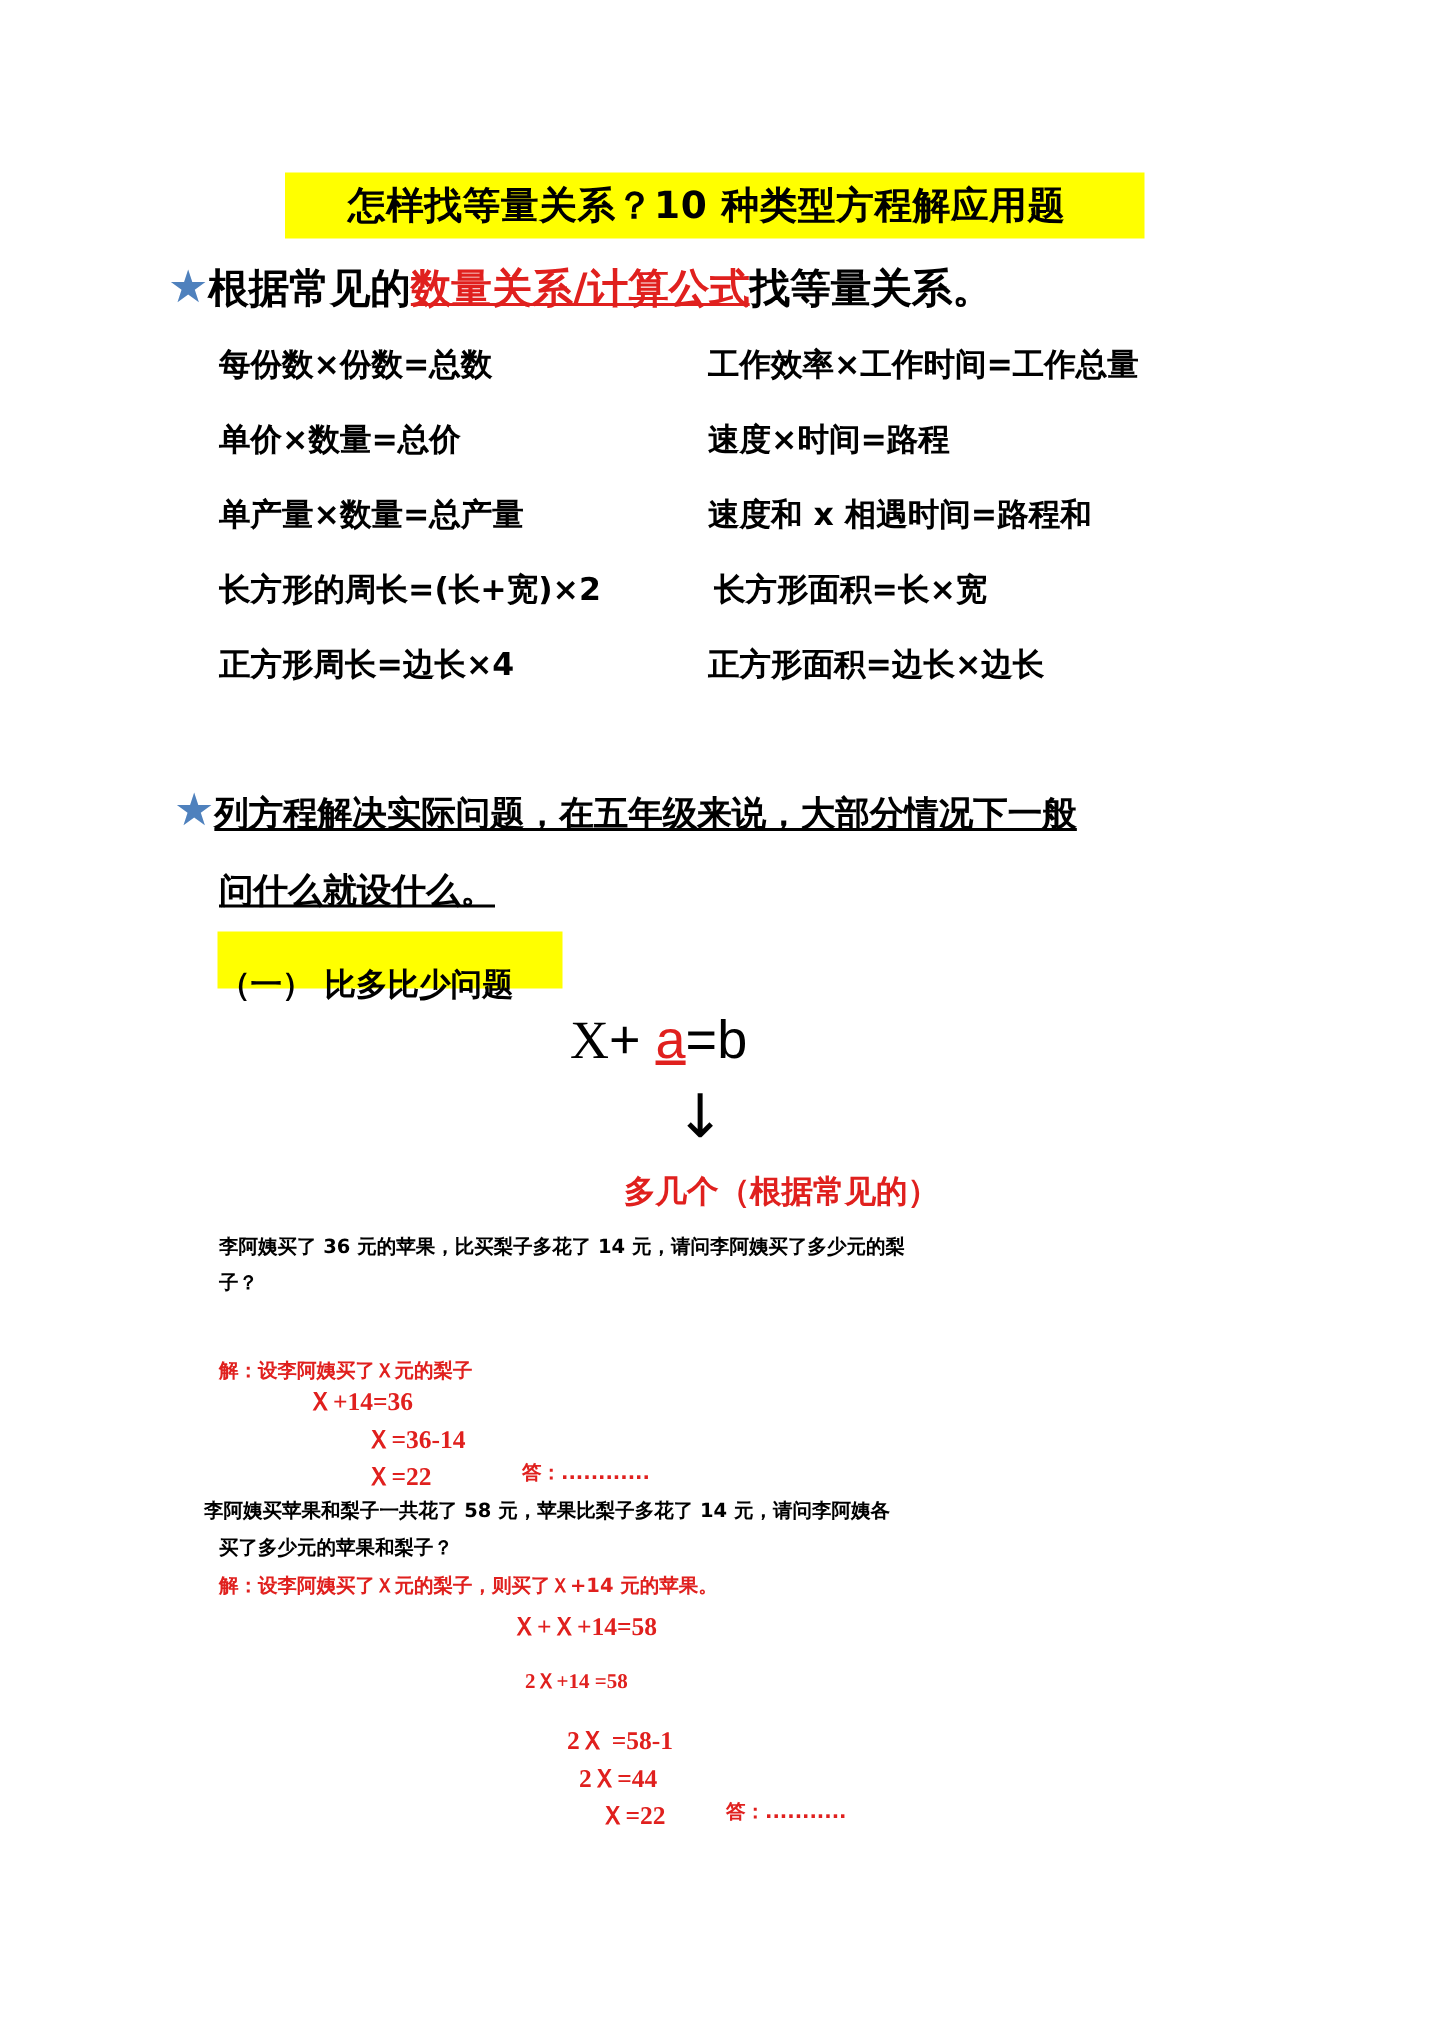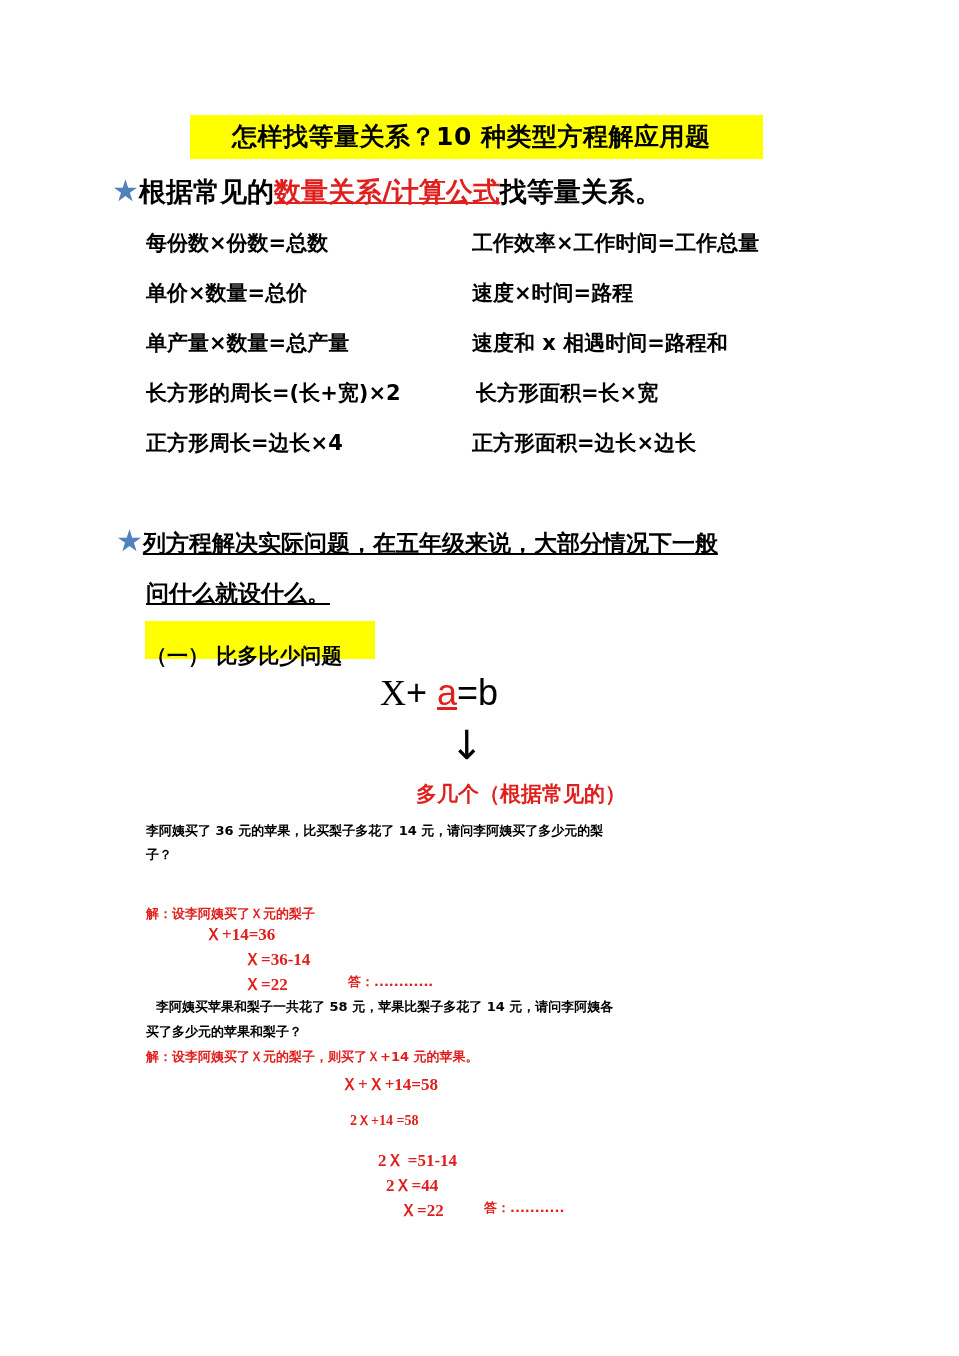--- a/index.html
+++ b/index.html
@@ -62,21 +62,21 @@
 <div class="abs note">多几个（根据常见的）</div>
 
 <div class="abs p" style="left:146px;top:822px;">李阿姨买了 36 元的苹果，比买梨子多花了 14 元，请问李阿姨买了多少元的梨</div>
 <div class="abs p" style="left:146px;top:846px;">子？</div>
 <div class="abs p r" style="left:146px;top:872px;margin-top:33px;">解：设李阿姨买了Ｘ元的梨子</div>
 <div class="abs eq" style="left:205px;top:923px;">Ｘ+14=36</div>
 <div class="abs eq" style="left:244px;top:948px;">Ｘ=36-14</div>
 <div class="abs eq" style="left:244px;top:973px;">Ｘ=22</div>
 <div class="abs p r" style="left:348px;top:973px;">答：............</div>
 
-<div class="abs p" style="left:156px;top:998px;">李阿姨买苹果和梨子一共花了 58 元，苹果比梨子多花了 14 元，请问李阿姨各</div>
+<div class="abs p" style="left:136px;top:998px;">李阿姨买苹果和梨子一共花了 58 元，苹果比梨子多花了 14 元，请问李阿姨各</div>
 <div class="abs p" style="left:146px;top:1023px;">买了多少元的苹果和梨子？</div>
 <div class="abs p r" style="left:146px;top:1048px;">解：设李阿姨买了Ｘ元的梨子，则买了Ｘ+14  元的苹果。</div>
 <div class="abs eq" style="left:341px;top:1073px;">Ｘ+Ｘ+14=58</div>
 <div class="abs eq" style="left:350px;top:1112px;font-size:14px;">2Ｘ+14  =58</div>
-<div class="abs eq" style="left:378px;top:1149px;">2Ｘ  =51-14</div>
+<div class="abs eq" style="left:378px;top:1149px;">2Ｘ  =58-1</div>
 <div class="abs eq" style="left:386px;top:1174px;">2Ｘ=44</div>
 <div class="abs eq" style="left:400px;top:1199px;">Ｘ=22</div>
 <div class="abs p r" style="left:484px;top:1199px;">答：...........</div>
 
 </body></html>

